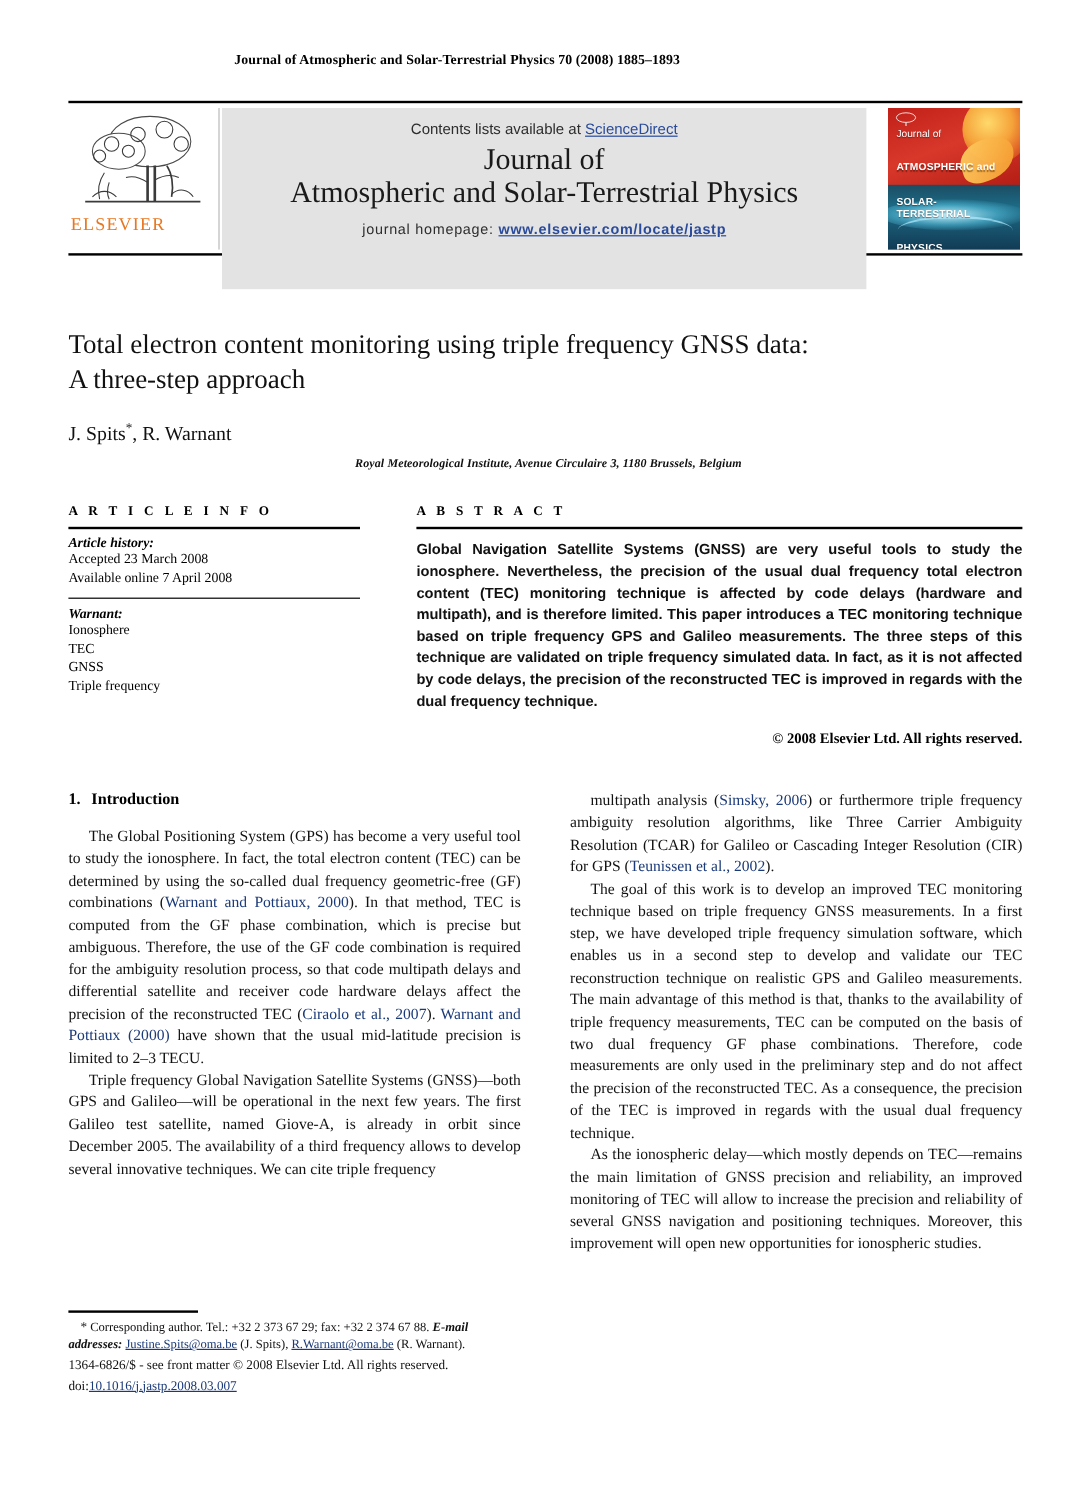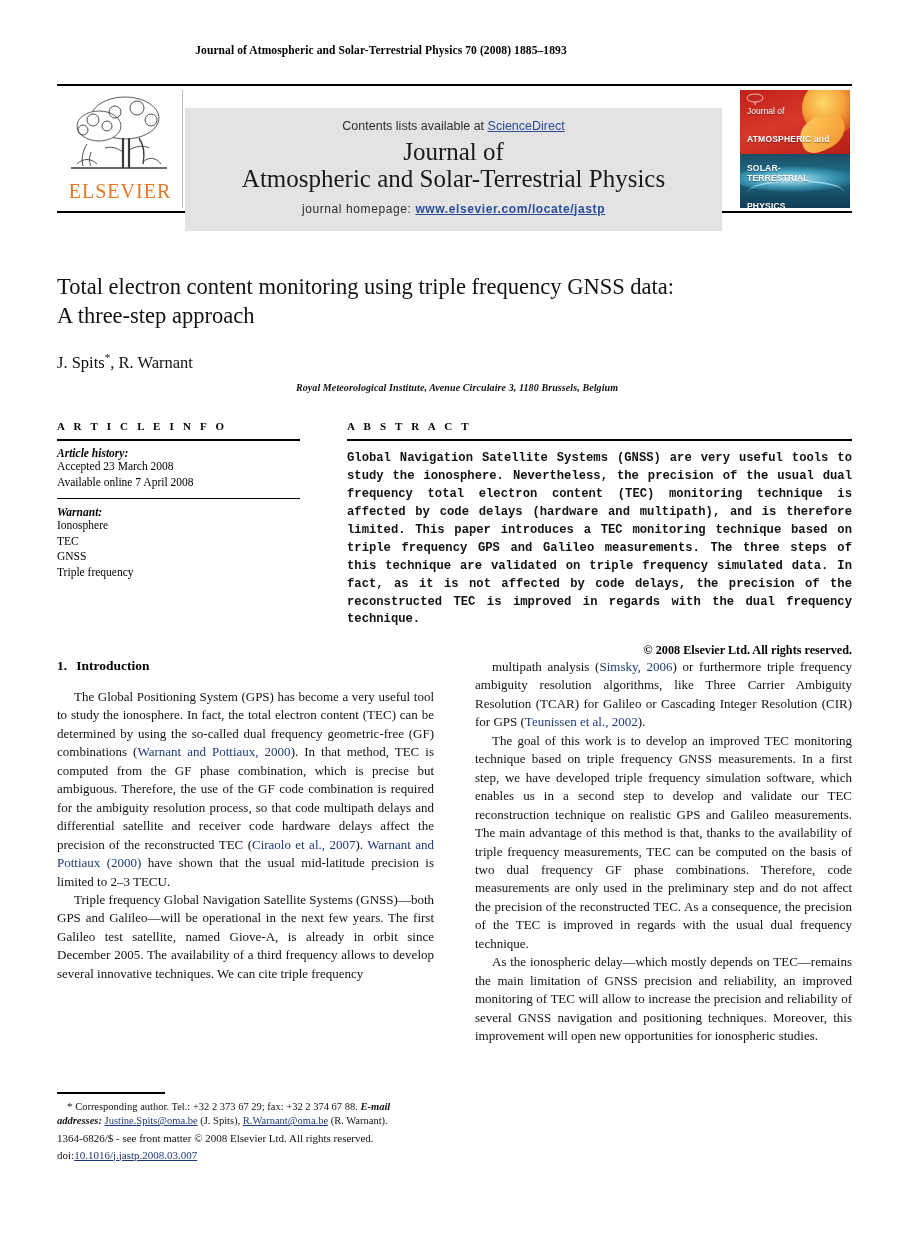--- a/index.html
+++ b/index.html
@@ -67,42 +67,41 @@
   .tree-wrap {
     position: absolute;
     left: 4px; top: 2px;
     width: 112px;
     height: 88px;
   }
   .elsevier-word {
     position: absolute;
     left: 0; top: 90px;
     width: 122px;
-    text-align: center;
-    font-family: "Liberation Serif", serif;
-    font-size: 20px;
+    text-align: left;
+    font-family: "Liberation Serif", serif;
+    font-size: 15px;
     letter-spacing: 1px;
     color: #E87722;
   }
   .logo-divider {
     position: absolute;
     left: 125px; top: 6px;
     width: 1px; height: 118px;
     background: #b9b9b9;
   }
 
   
   .journal-panel {
     position: absolute;
     left: 128px; top: 6px;
     width: 537px;
-    height: 123px;
+    height: 151px;
     background: #e3e3e3;
     text-align: center;
-    margin-top: 18px;
   }
   .contents-line {
     margin-top: 11px;
     font-family: "Liberation Sans", sans-serif;
     font-size: 12.5px;
     color: #2d2d2d;
   }
   .sciencedirect-link {
     color: #2a4b9b;
   }
@@ -274,21 +273,21 @@
     font-size: 11.5px;
     line-height: 1.38;
   }
   .kw-line {
     font-family: "Liberation Serif", serif;
     font-size: 11.5px;
     line-height: 1.38;
   }
   .abstract-body {
     margin-top: 9px;
-    font-family: Liberation Mono, monospace;
+    font-family: Liberation Sans, sans-serif;
     font-weight: bold;
     font-size: 12.2px;
     line-height: 1.47;
     text-align: justify;
     text-justify: inter-word;
     color: #111;
   }
   .copyright {
     margin-top: 14px;
     text-align: right;

